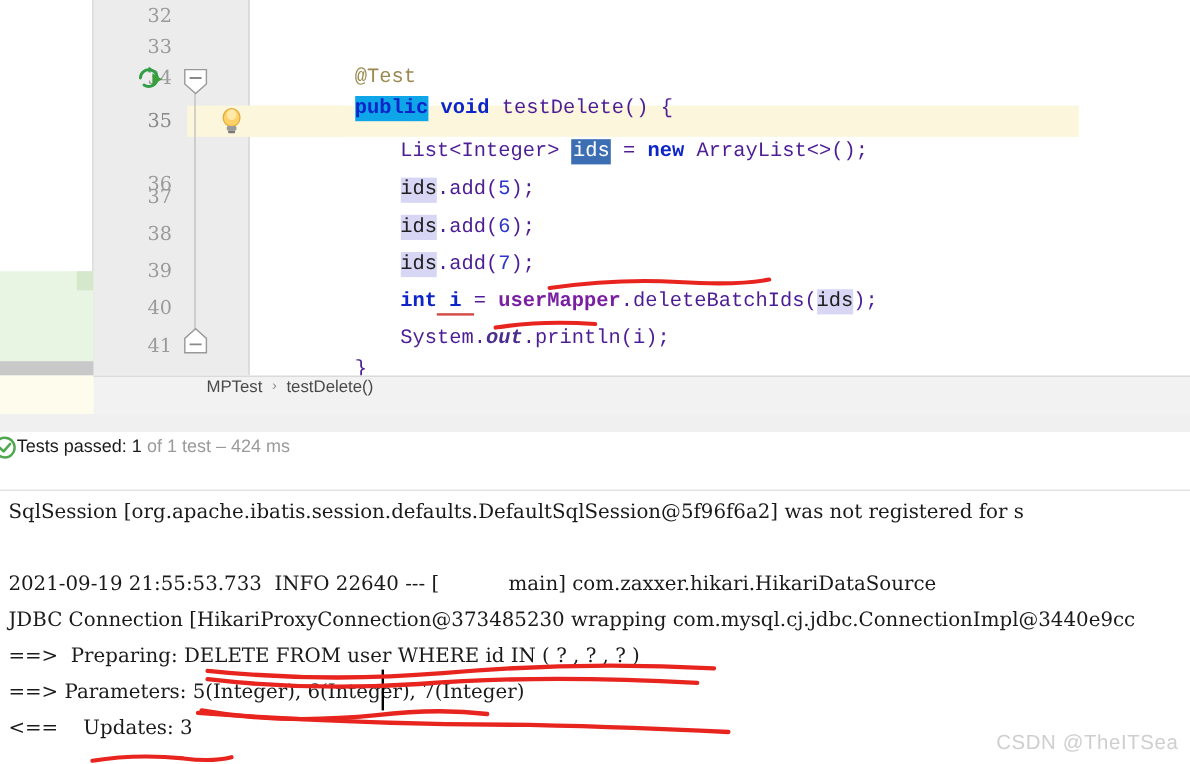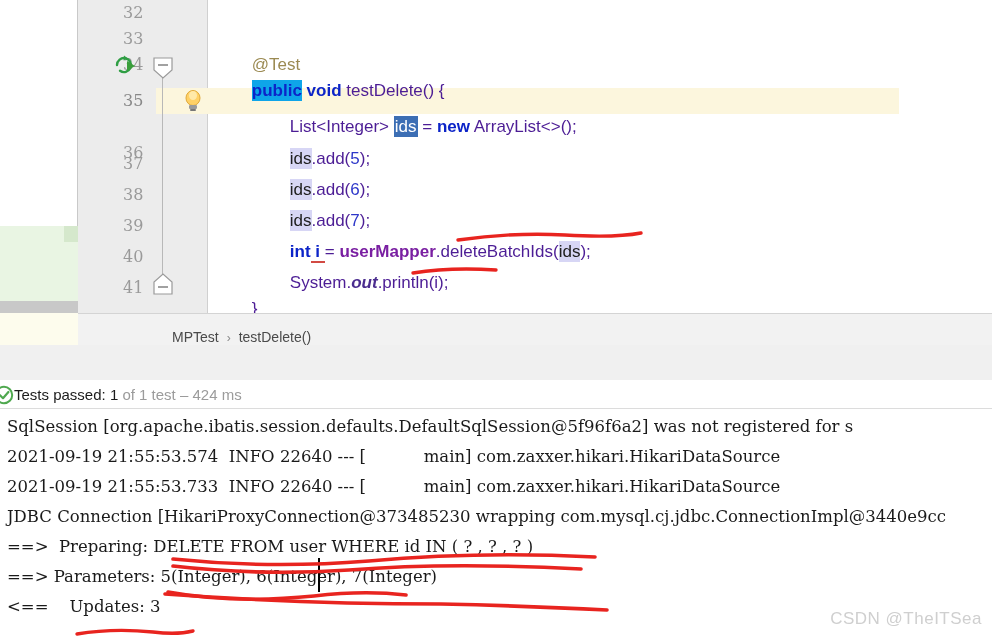--- a/index.html
+++ b/index.html
@@ -99,21 +99,21 @@
   .fold-line {
     position: absolute; left: 162px; top: 76px;
     width: 1px; height: 204px;
     background: #b8b8b8;
   }
 
   
   .code {
     position: absolute; left: 208px; top: 0;
     width: 784px; height: 313px;
-    font-family: Liberation Sans, sans-serif;
+    font-family: Liberation Mono, monospace;
     font-size: 17px;
     line-height: 26px;
     white-space: pre;
     color: #202020;
   }
   .code .row { height: 26px; position: relative; }
   .row-hl {
     position: absolute; left: 208px; top: 88px;
     width: 784px; height: 26px;
     background: #fcf6dd;
@@ -140,21 +140,21 @@
     border-bottom: 2px solid #d24a43;
   }
 
   
   #breadcrumb-bar {
     position: absolute; left: 78px; top: 313px;
     width: 914px; height: 32px;
     background: #f2f2f2;
     border-top: 1px solid #d4d4d4;
     box-sizing: border-box;
-    display: flex; align-items: flex-end;
+    display: flex; align-items: flex-start;
     padding-left: 94px;
   }
   .crumb {
     font-family: "Liberation Sans", sans-serif;
     font-size: 14px;
     color: #4a4a4a;
   }
   .crumb-sep {
     margin: 0 8px;
     color: #8c8c8c;
@@ -168,21 +168,21 @@
 
   
   #tool-band {
     position: absolute; left: 0; top: 345px;
     width: 992px; height: 35px;
     background: #f0f0f0;
   }
 
   
   #status-line {
-    position: absolute; left: 0; top: 382px;
+    position: absolute; left: 0; top: 360px;
     width: 992px; height: 26px;
     background: #ffffff;
     display: flex; align-items: center;
   }
   .status-icon {
     position: absolute; left: -6px; top: 3px;
     width: 20px; height: 20px;
   }
   .status-text {
     position: absolute; left: 14px; top: 0;
@@ -374,21 +374,20 @@
         <circle cx="10" cy="10" r="8.2" fill="#ffffff" stroke="#4fa84f" stroke-width="2"></circle>
         <path d="M6 10.2 L9 13.2 L14.4 7" fill="none" stroke="#4fa84f" stroke-width="2.2" stroke-linecap="round" stroke-linejoin="round"></path>
       </svg>
     </div>
     <div class="status-text"><span class="strong">Tests passed: </span><span class="strong">1</span><span class="dim"> of 1 test </span><span class="dim">– </span><span class="dim">424 ms</span></div>
   </div>
   <div class="status-rule"></div>
 
   <div id="console">
     <div class="con-line" style="top:0px;">SqlSession [org.apache.ibatis.session.defaults.DefaultSqlSession@5f96f6a2] was not registered for s</div>
-    <div class="con-line" style="top:30px;">2021-09-19 21:55:53.574  INFO 22640 --- [           main] com.zaxxer.hikari.HikariDataSource</div>
     <div class="con-line" style="top:60px;">2021-09-19 21:55:53.733  INFO 22640 --- [           main] com.zaxxer.hikari.HikariDataSource</div>
     <div class="con-line" style="top:90px;">JDBC Connection [HikariProxyConnection@373485230 wrapping com.mysql.cj.jdbc.ConnectionImpl@3440e9cc</div>
     <div class="con-line" style="top:120px;">==&gt;  Preparing: DELETE FROM user WHERE id IN ( ? , ? , ? )</div>
     <div class="con-line" style="top:150px;">==&gt; Parameters: 5(Integer), 6(Integer), 7(Integer)</div>
     <div class="con-line" style="top:180px;">&lt;==    Updates: 3</div>
 
     <div class="caret" style="left:317px; top:146px; height:34px;"></div>
 
     <svg class="ink" style="left:168px; top:144px; width:420px; height:22px;">
       <path d="M4 10 Q90 20 180 14 Q280 6 412 13" fill="none" stroke="#e8241f" stroke-width="3.6" stroke-linecap="round"></path>

